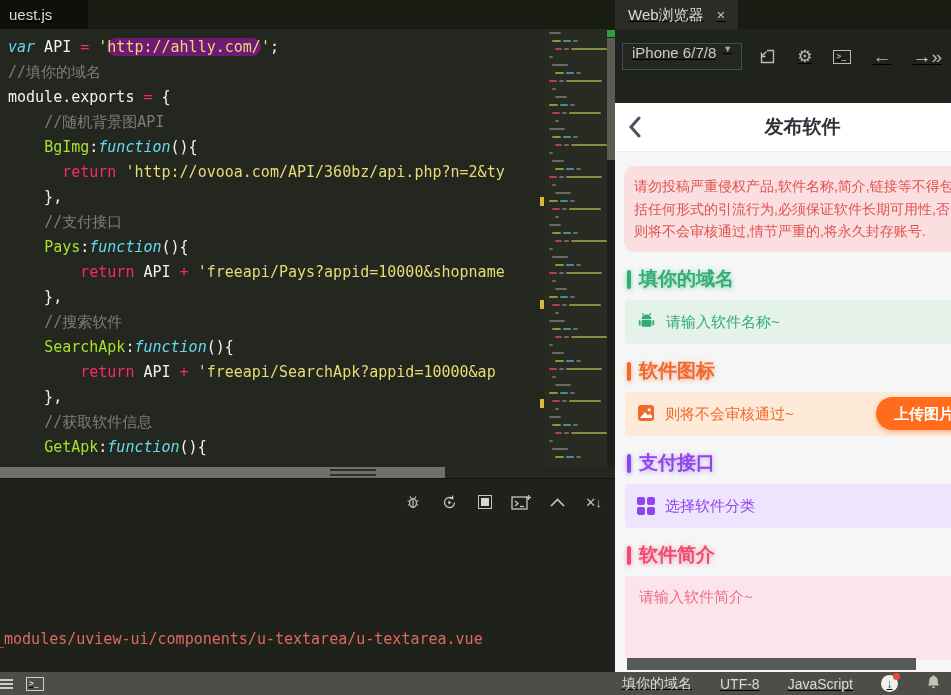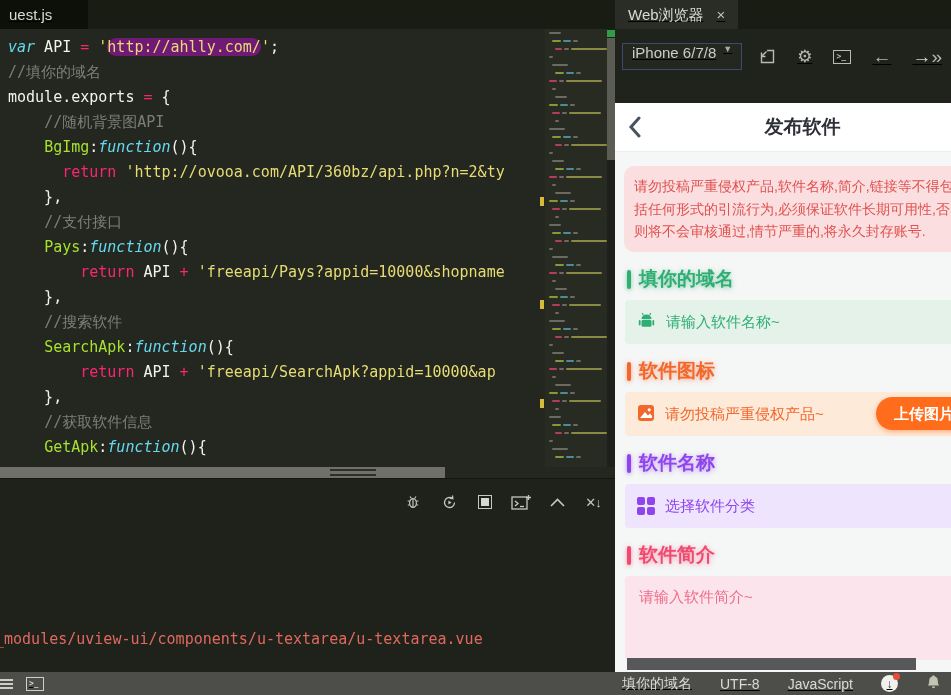--- a/index.html
+++ b/index.html
@@ -443,27 +443,27 @@
             <span>软件图标</span>
           </div>
           <div class="frow row-o">
             <span>
               <svg width="18" height="18" viewBox="0 0 18 18">
                 <rect x="1" y="1" width="16" height="16" rx="3" fill="#f2672b"></rect>
                 <circle cx="12.2" cy="5.8" r="1.6" fill="#fff"></circle>
                 <path d="M3 14 L8 8 L11 11.5 L13 9.5 L15 12 V14 Z" fill="#fff"></path>
               </svg>
             </span>
-            <span>请勿投稿严重侵权产品~</span>
+            <span>则将不会审核通过~</span>
             <span class="upload-btn">上传图片</span>
           </div>
 
           <div class="sec-head p">
             <span class="bar"></span>
-            <span>软件名称</span>
+            <span>支付接口</span>
           </div>
           <div class="frow row-p">
             <span class="grid-icon">
                 <i></i>
                 <i></i>
                 <i></i>
                 <i></i>
               </span>
             <span>选择软件分类</span>
           </div>

